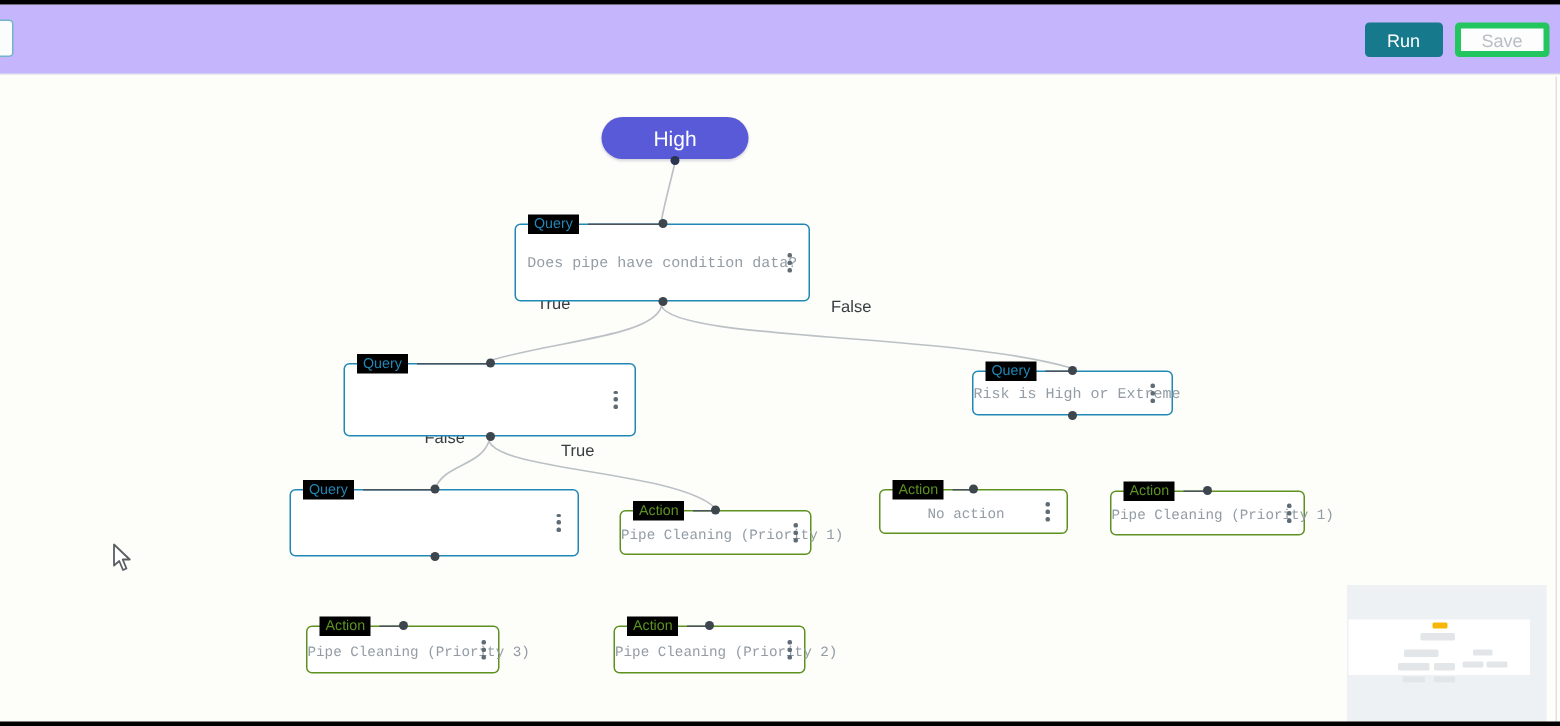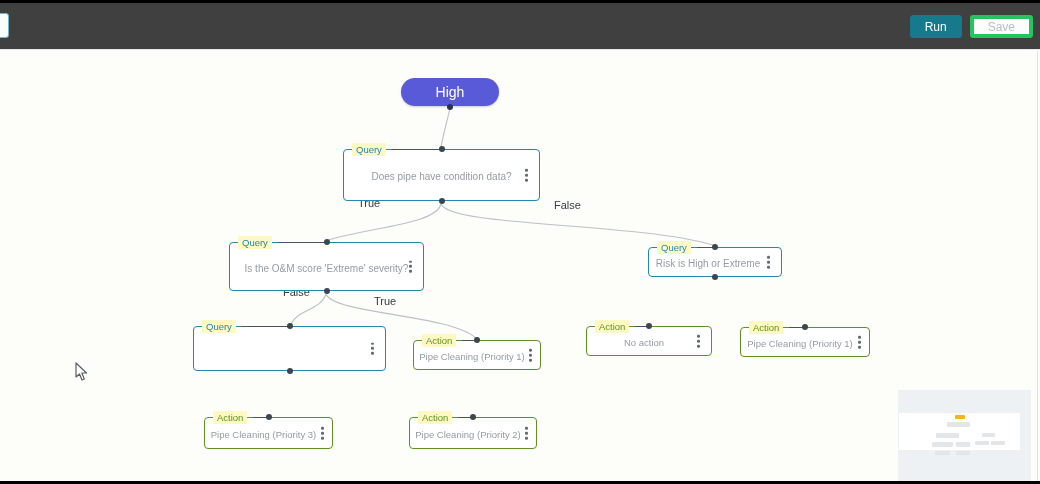--- a/index.html
+++ b/index.html
@@ -9,21 +9,21 @@
     font-family: "Liberation Sans", sans-serif;
     background: #fdfdf9;
   }
   .black-strip { position: absolute; left: 0; width: 1040px; height: 3px; background: #000; z-index: 50; }
   .strip-top { top: 0; }
   .strip-bottom { bottom: 0; }
 
   
   .toolbar {
     position: absolute; left: 0; top: 3px; width: 1040px; height: 47px;
-    background: #404040;
+    background: #c4b5fd;
     border-bottom: 1px solid #e7eaec;
     z-index: 5;
   }
   .partial-panel {
     position: absolute; left: -8px; top: 10px; width: 17px; height: 25px;
     border: 1.5px solid #74b3ca; border-radius: 3px; background: #fbfdfd;
   }
   .toolbar-buttons {
     position: absolute; right: 7px; top: 12px; display: flex; gap: 8px;
   }
@@ -57,32 +57,32 @@
   .start-node .port { background: #2a3550; }
 
   
   .node {
     position: absolute; background: #ffffff; border-radius: 4px; z-index: 3;
   }
   .node.query { border: 1.6px solid #2187b5; }
   .node.action { border: 1.6px solid #5d9221; }
   .node-legend {
     position: absolute; top: -7px; left: 8px; padding: 0 4px;
-    background: #fef9c3; font-size: 9.5px; line-height: 13px;
+    background: #000000; font-size: 9.5px; line-height: 13px;
   }
   .node.query .node-legend { color: #2187b5; }
   .node.action .node-legend { color: #5d9221; }
   .legend-line {
     position: absolute; top: -1.5px; left: 48px; width: calc(50% - 48px);
     height: 1.5px; background: #4a525c;
   }
   .node-text {
     position: absolute; left: 0; right: 0; top: 50%; transform: translateY(-50%);
     padding-top: 3px;
-    text-align: center; font-size: 10px; color: #939ca4; white-space: nowrap;
+    text-align: center; font-size: 10px; color: #939ca4; white-space: nowrap; font-family: Liberation Mono, monospace;
   }
   .port {
     position: absolute; width: 6px; height: 6px; border-radius: 50%;
     background: #3d464d; left: 50%; transform: translateX(-50%); z-index: 4;
   }
   .port-top { top: -3.6px; }
   .port-bottom { bottom: -3.6px; }
   .kebab {
     position: absolute; right: 9px; top: 50%; transform: translateY(-50%);
     display: flex; flex-direction: column; gap: 2.4px; cursor: pointer; padding: 2px;
@@ -151,21 +151,20 @@
       <i></i>
       <i></i>
     </span>
 </div>
 
 <div class="node query" style="left:229px; top:242px; width:195px; height:49px;">
   <span class="node-legend">Query</span>
   <span class="legend-line"></span>
   <span class="port port-top"></span>
   <span class="port port-bottom"></span>
-  <span class="node-text">Is the O&amp;M score 'Extreme' severity?</span>
   <span class="kebab">
       <i></i>
       <i></i>
       <i></i>
     </span>
 </div>
 
 <div class="node query" style="left:648px; top:247px; width:134px; height:30px;">
   <span class="node-legend">Query</span>
   <span class="legend-line"></span>

